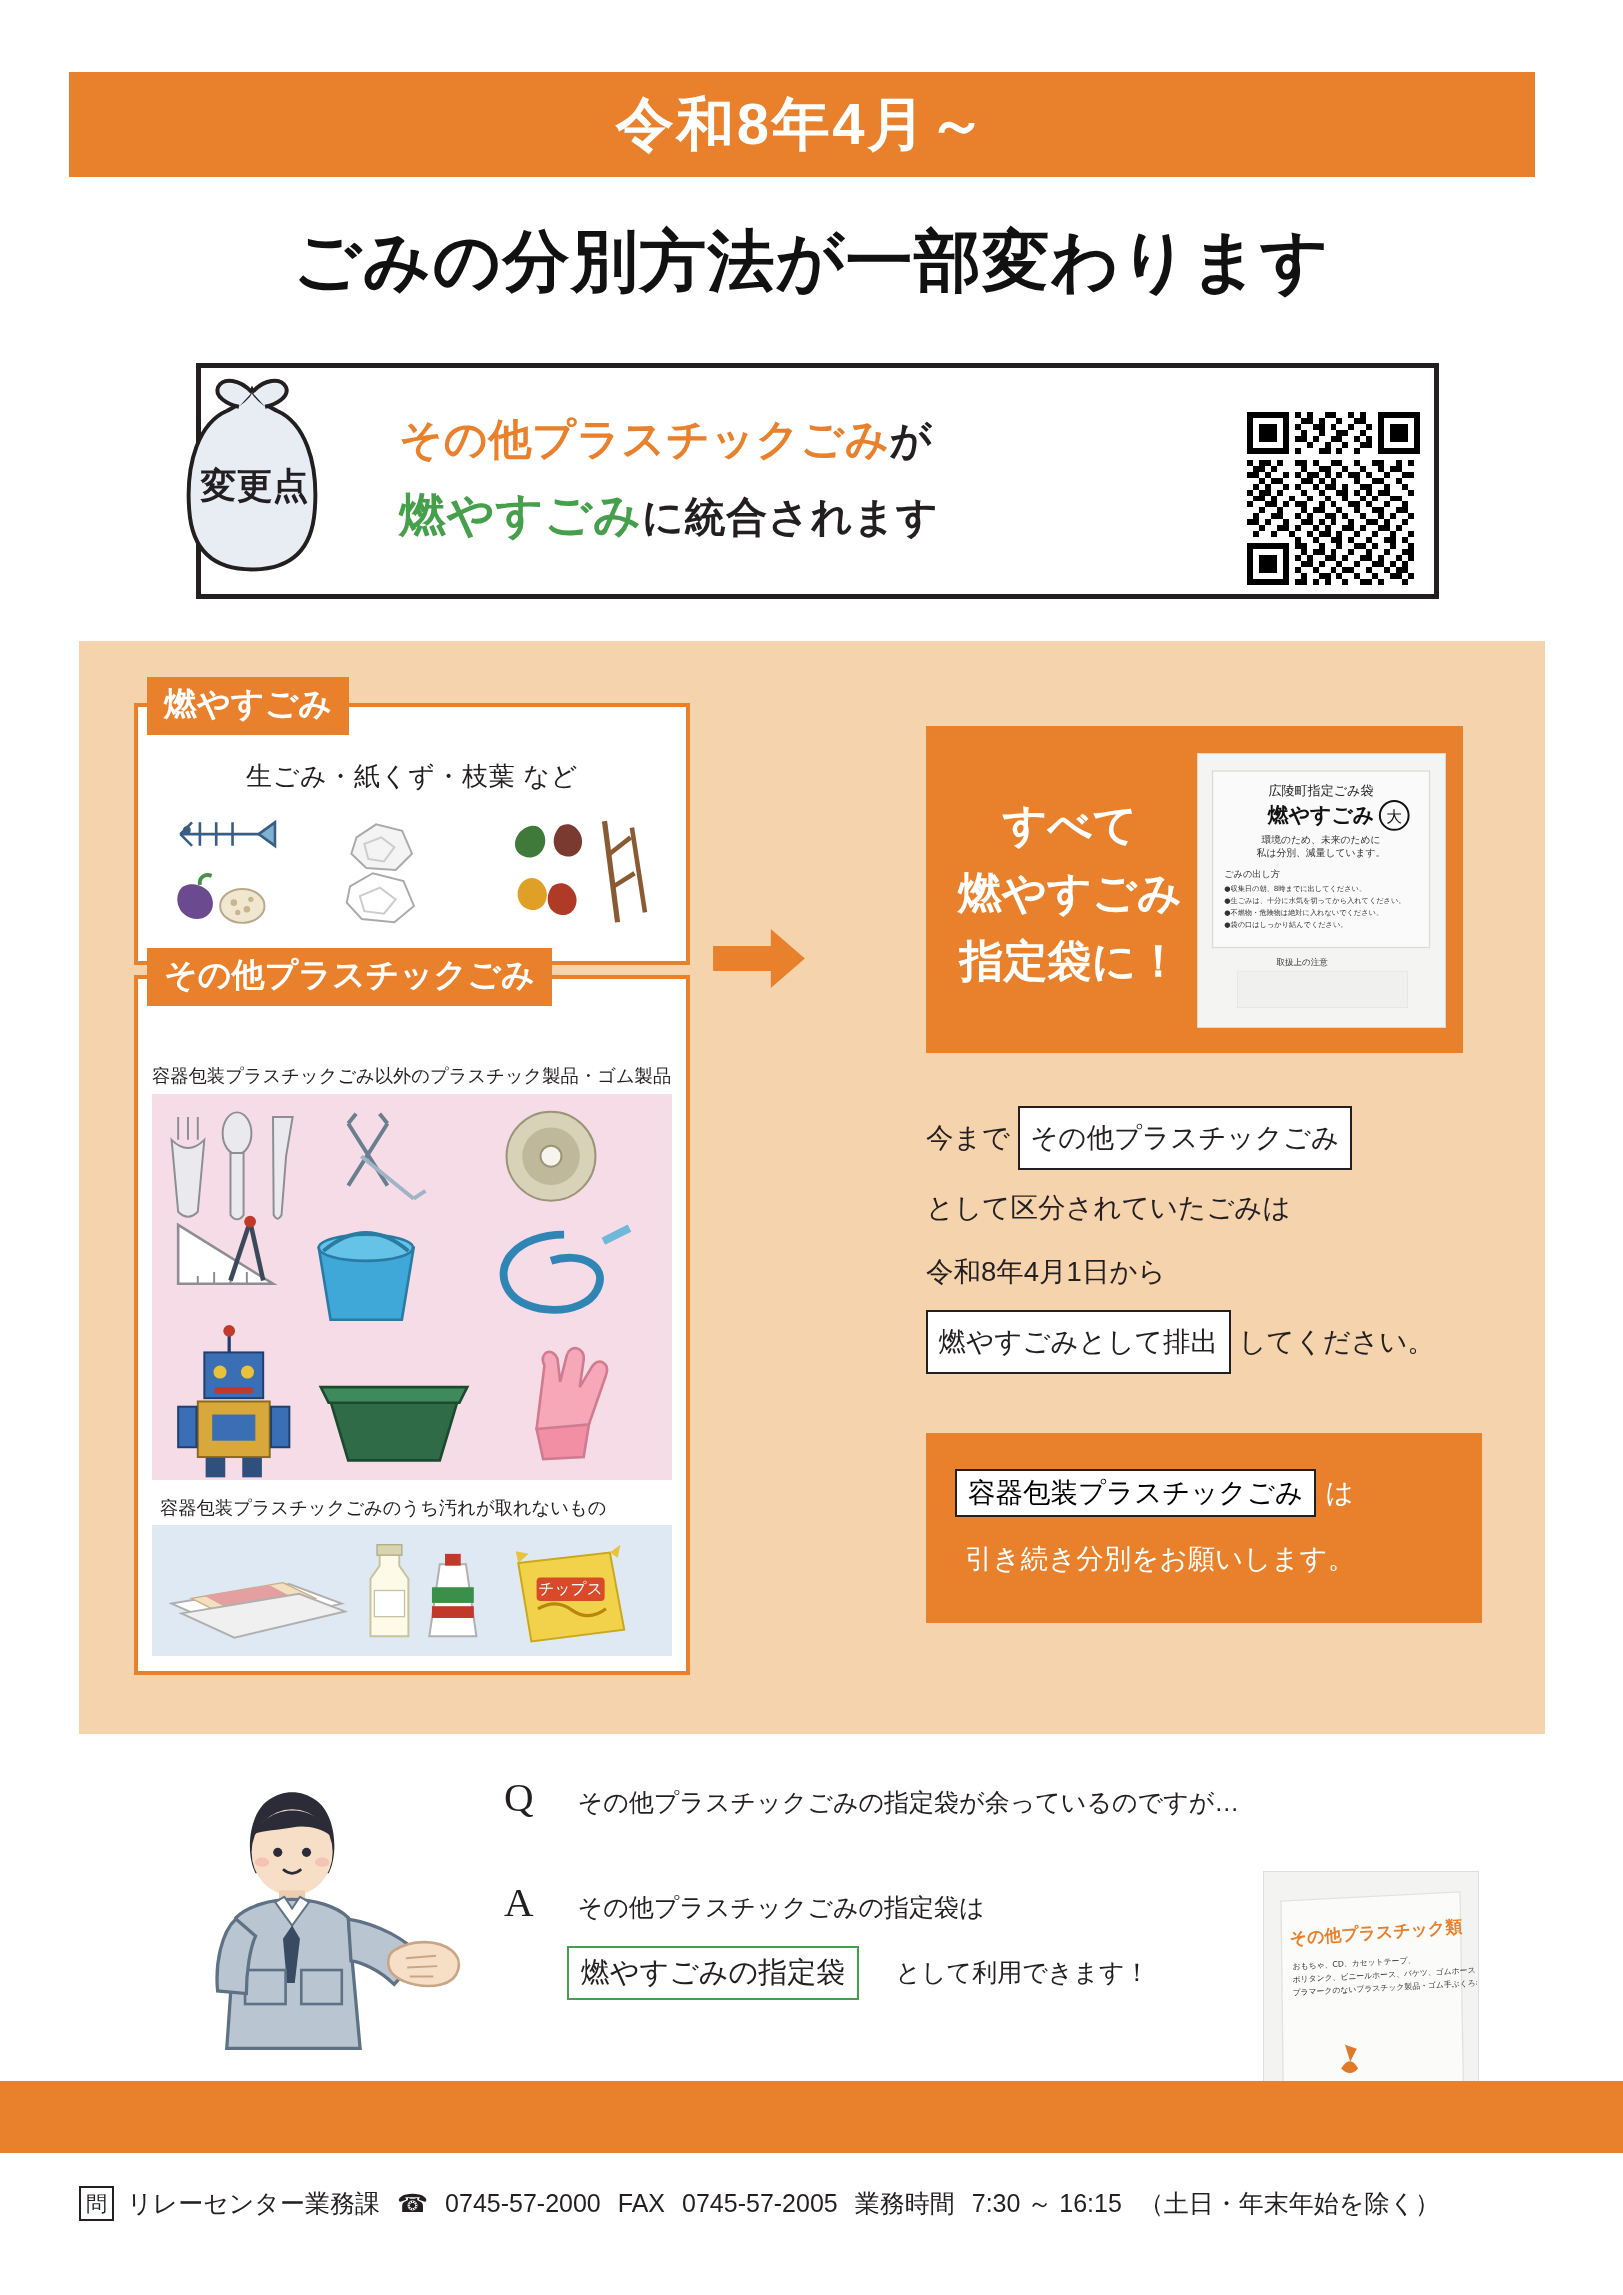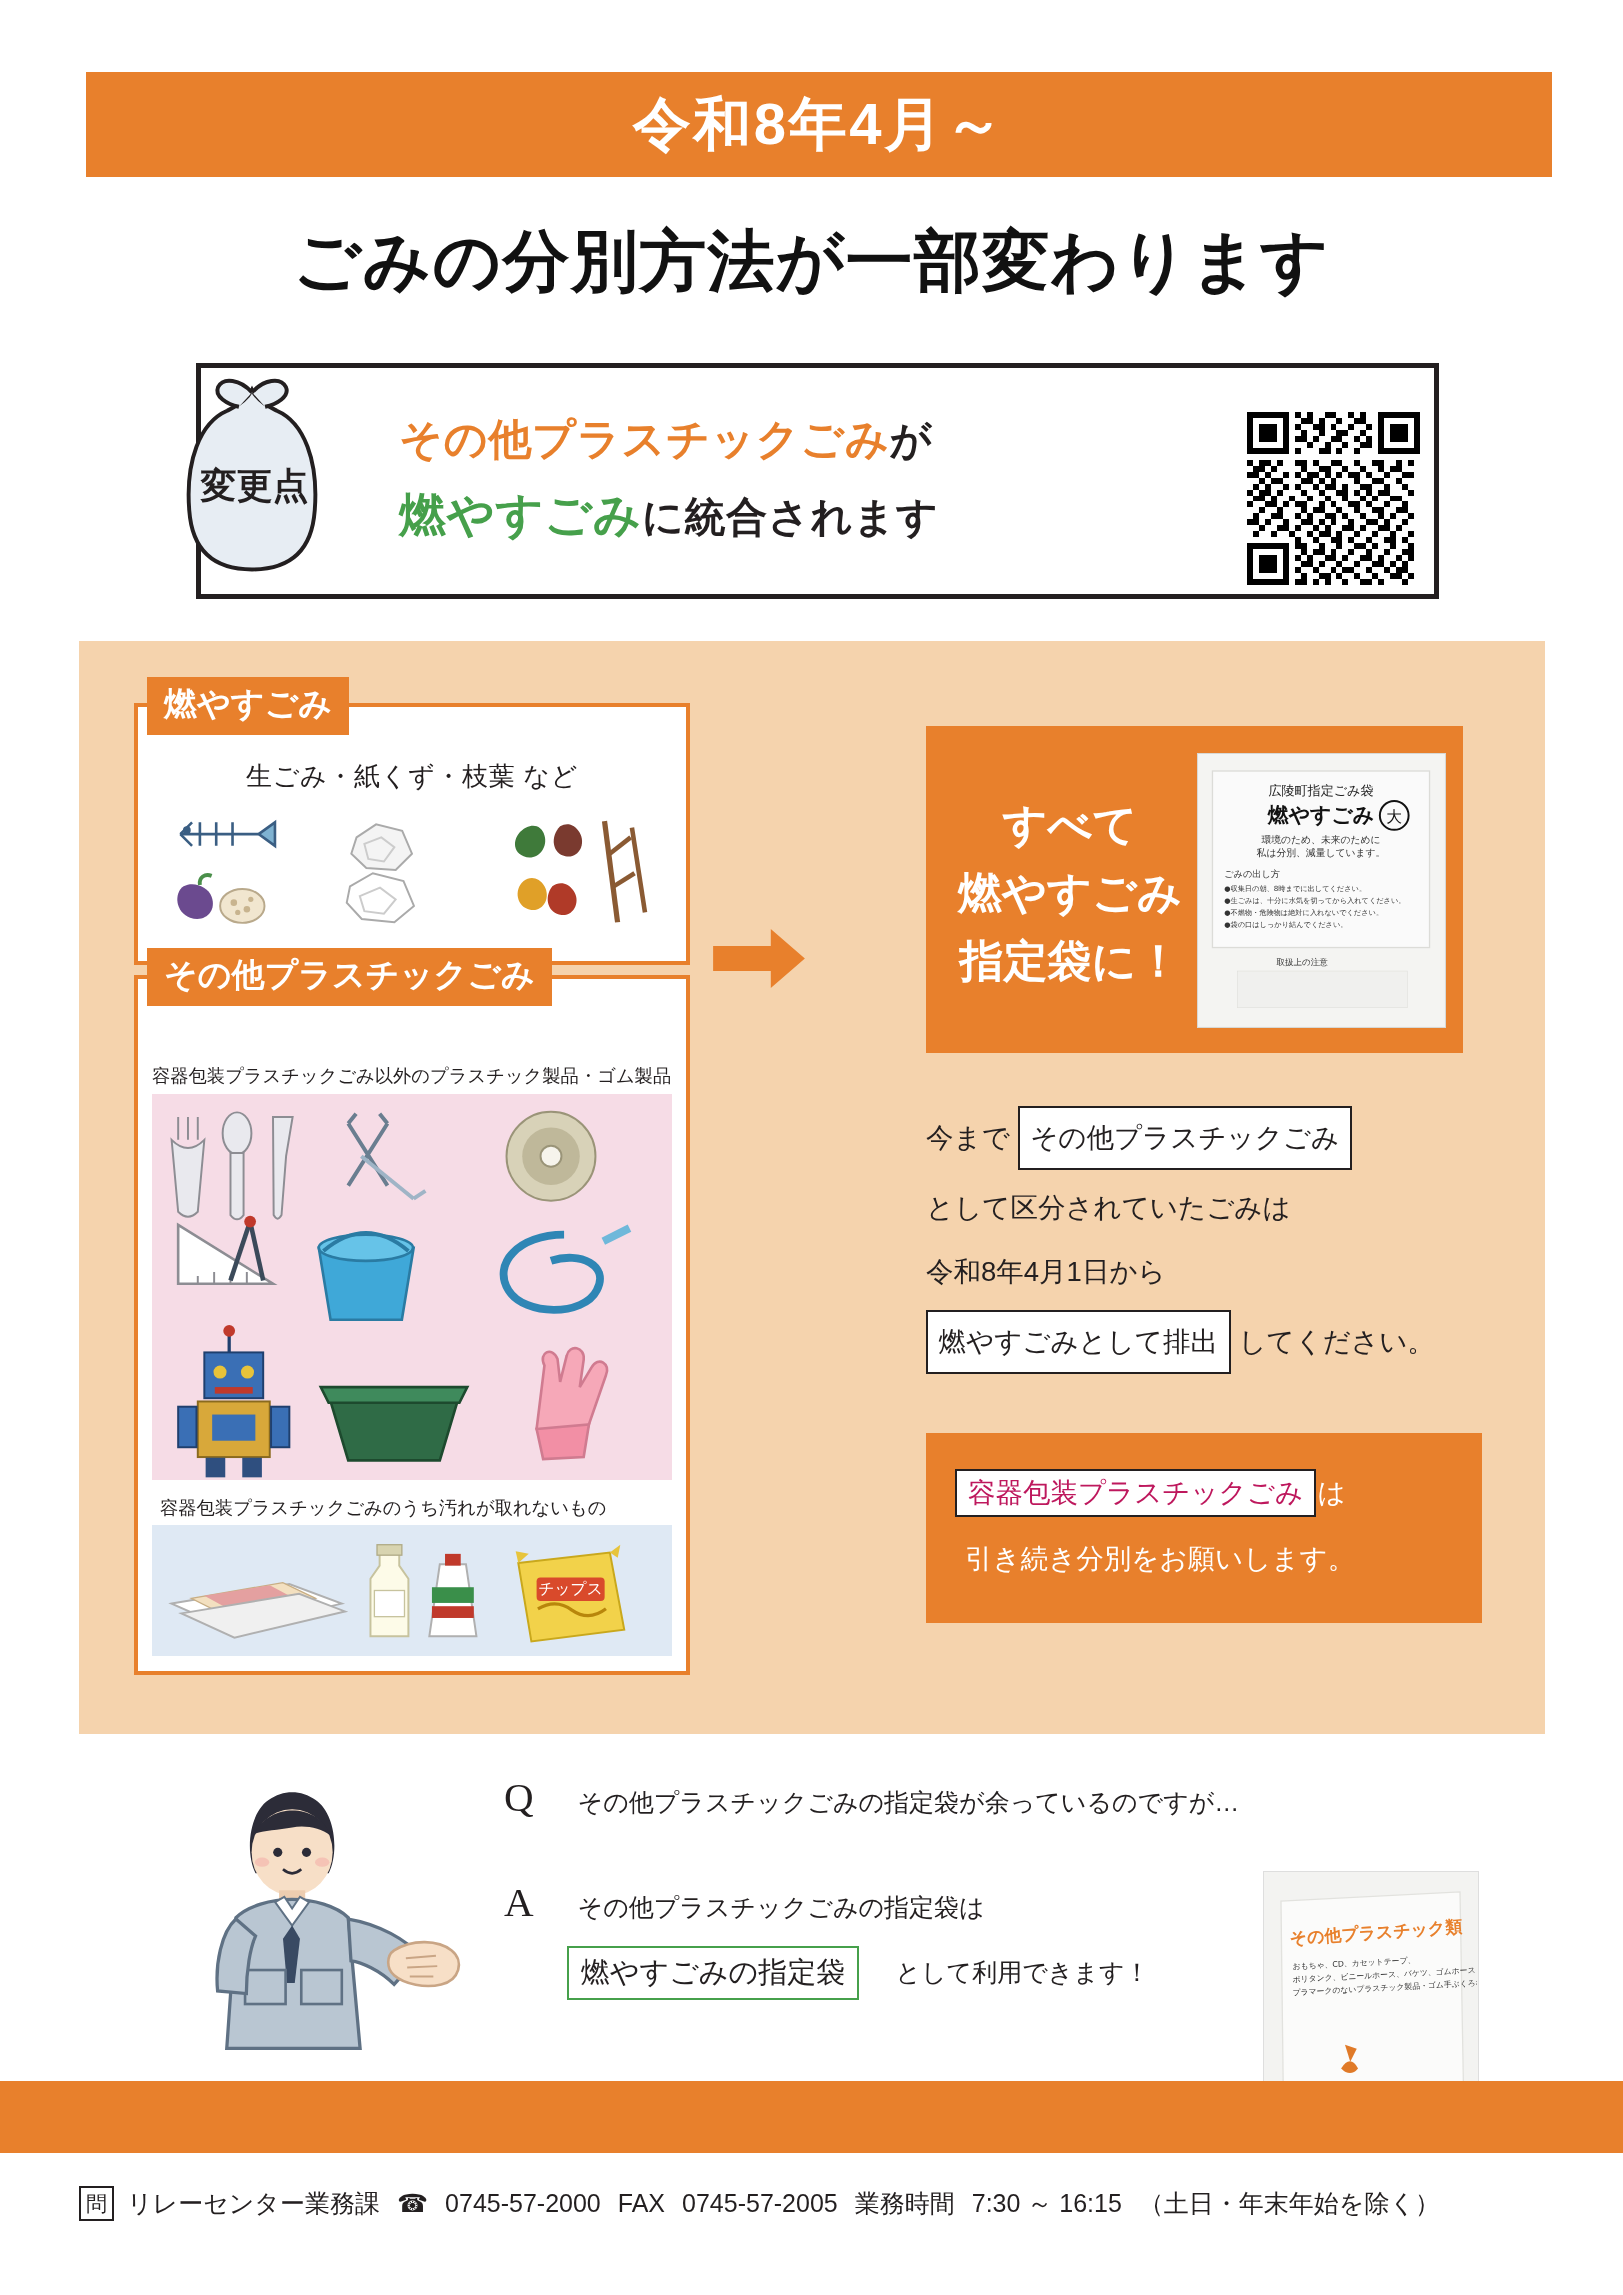--- a/index.html
+++ b/index.html
@@ -7,21 +7,21 @@
     width: 1623px;
     height: 2295px;
     background: #ffffff;
     font-family: "Liberation Sans", sans-serif;
   }
   body { position: relative; overflow: hidden; }
 
   
   .header-band {
     position: absolute;
-    left: 86px; top: 72px;
+    left: 69px; top: 72px;
     width: 1466px; height: 105px;
     background: #e8802c;
     display: flex; align-items: center; justify-content: center;
   }
   .header-band .era {
     color: #ffffff;
     font-size: 58px;
     font-weight: bold;
     letter-spacing: 2.6px;
   }
@@ -217,23 +217,23 @@
     width: 556px; height: 190px;
     background: #e8802c;
   }
   .keep-box .l1 {
     position: absolute; left: 29.4px; top: 36px;
     display: flex; align-items: center;
     color: #ffffff; font-size: 27.5px;
   }
   .keep-box .l1 .boxed2 {
     display: inline-block;
-    background: #ffffff; color: #be185d;
+    background: #ffffff; color: #000000;
     border: 2px solid #231f20;
-    padding: 3.9px 10.5px; margin-right: 2px;
+    padding: 3.9px 10.5px; margin-right: 10px;
     font-size: 27.5px;
   }
   .keep-box .l2 {
     position: absolute; left: 39px; top: 108px;
     color: #ffffff; font-size: 27.5px;
   }
 
   
   .person {
     position: absolute;

